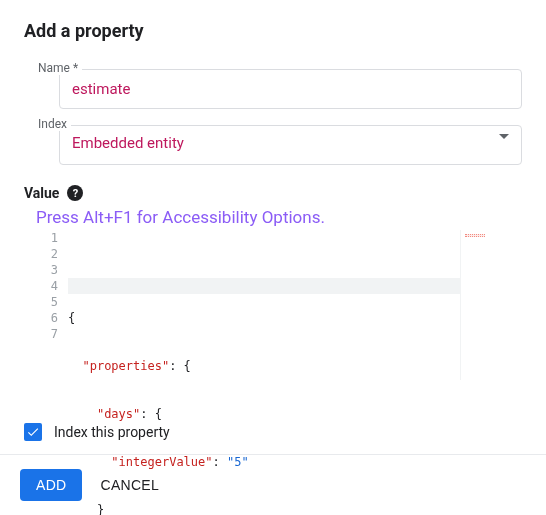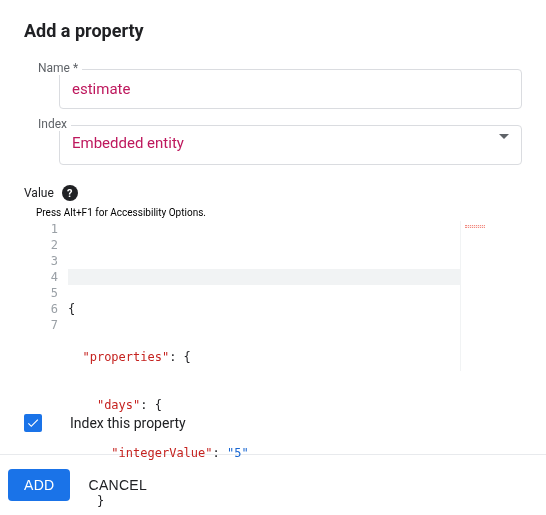--- a/index.html
+++ b/index.html
@@ -5,38 +5,38 @@
 * { box-sizing: border-box; margin: 0; padding: 0; }
 body { font-family: Roboto, Arial, sans-serif; font-size: 14px; color: #202124; width: 546px; height: 515px; background: #fff; position: relative; }
 .dialog { padding: 20px 24px 0 24px; }
 .title { font-size: 18px; font-weight: 700; margin-bottom: 28px; color: #202124; }
 .field-wrap { position: relative; margin-bottom: 16px; padding-left: 35px; }
 .field-wrap input, .field-wrap .select { width: 100%; height: 40px; border: 1px solid #dadce0; border-radius: 4px; padding: 8px 12px; font-size: 15px; color: #be185d; background: #fff; font-family: inherit; }
 .field-wrap .floating-label { position: absolute; top: -8px; left: 10px; background: #fff; padding: 0 4px; font-size: 12px; color: #5f6368; }
 .select { display: flex; align-items: flex-start; justify-content: space-between; cursor: pointer; }
 .select .arrow { border-left: 5px solid transparent; border-right: 5px solid transparent; border-top: 5px solid #5f6368; }
 .value-row { display: flex; align-items: center; gap: 8px; margin-bottom: 6px; margin-top: 20px; }
-.value-label { font-size: 12px; font-weight: 400; color: #202124; }
+.value-label { font-size: 14px; font-weight: 700; color: #202124; }
 .help-icon { width: 16px; height: 16px; border-radius: 50%; background: #202124; color: #fff; display: flex; align-items: center; justify-content: center; font-size: 11px; font-weight: bold; cursor: pointer; }
-.axs { font-size: 10px; color: #000000; margin-left: 12px; margin-bottom: 2px; }
+.axs { font-size: 17px; color: #8b5cf6; margin-left: 12px; margin-bottom: 2px; }
 .editor { display: flex; border-top: 1px solid transparent; position: relative; height: 150px; }
 .gutter { width: 44px; text-align: right; padding-right: 10px; font-family: Menlo, Consolas, monospace; font-size: 12px; color: #9aa0a6; line-height: 16px; padding-top: 0; user-select: none; }
 .code { flex: 1; font-family: Menlo, Consolas, monospace; font-size: 12px; line-height: 16px; white-space: pre; position: relative; }
 .code .line { position: relative; height: 16px; }
 .code .hl { background: #f1f3f4; position: absolute; left: 0; right: 0; top: 48px; height: 16px; z-index: 0; }
 .code .content { position: relative; z-index: 1; }
 .tok-key { color: #c5221f; }
 .tok-str { color: #1967d2; }
 .tok-punc { color: #202124; }
 .minimap { position: absolute; right: 0; top: 0; width: 62px; height: 150px; border-left: 1px solid #f1f3f4; background: #fff; }
 .minimap .mm-hl { position: absolute; left: 4px; top: 4px; width: 20px; height: 3px; background: #fdecea; border: 1px dotted #f28b82; }
-.checkbox-row { display: flex; align-items: center; gap: 28px; margin-top: 44px; }
+.checkbox-row { display: flex; align-items: center; gap: 12px; margin-top: 44px; }
 .cbx { width: 18px; height: 18px; border-radius: 2px; background: #1a73e8; display: flex; align-items: center; justify-content: center; cursor: pointer; }
 .cbx svg { width: 14px; height: 14px; }
-.footer { position: absolute; bottom: 0; left: 0; right: 0; border-top: 1px solid #e8eaed; padding: 14px 8px; display: flex; gap: 18px; align-items: center; }
+.footer { position: absolute; bottom: 0; left: 0; right: 0; border-top: 1px solid #e8eaed; padding: 14px 20px; display: flex; gap: 18px; align-items: center; }
 .btn-primary { background: #1a73e8; color: #fff; border: none; border-radius: 4px; padding: 8px 16px; font-size: 14px; font-weight: 500; cursor: pointer; letter-spacing: 0.3px; }
 .btn-text { background: none; border: none; color: #202124; font-size: 14px; font-weight: 500; cursor: pointer; letter-spacing: 0.3px; }
 </style>
 </head>
 <body>
 
 <div class="dialog">
   <h2 class="title">Add a property</h2>
 
   <div class="field-wrap">

